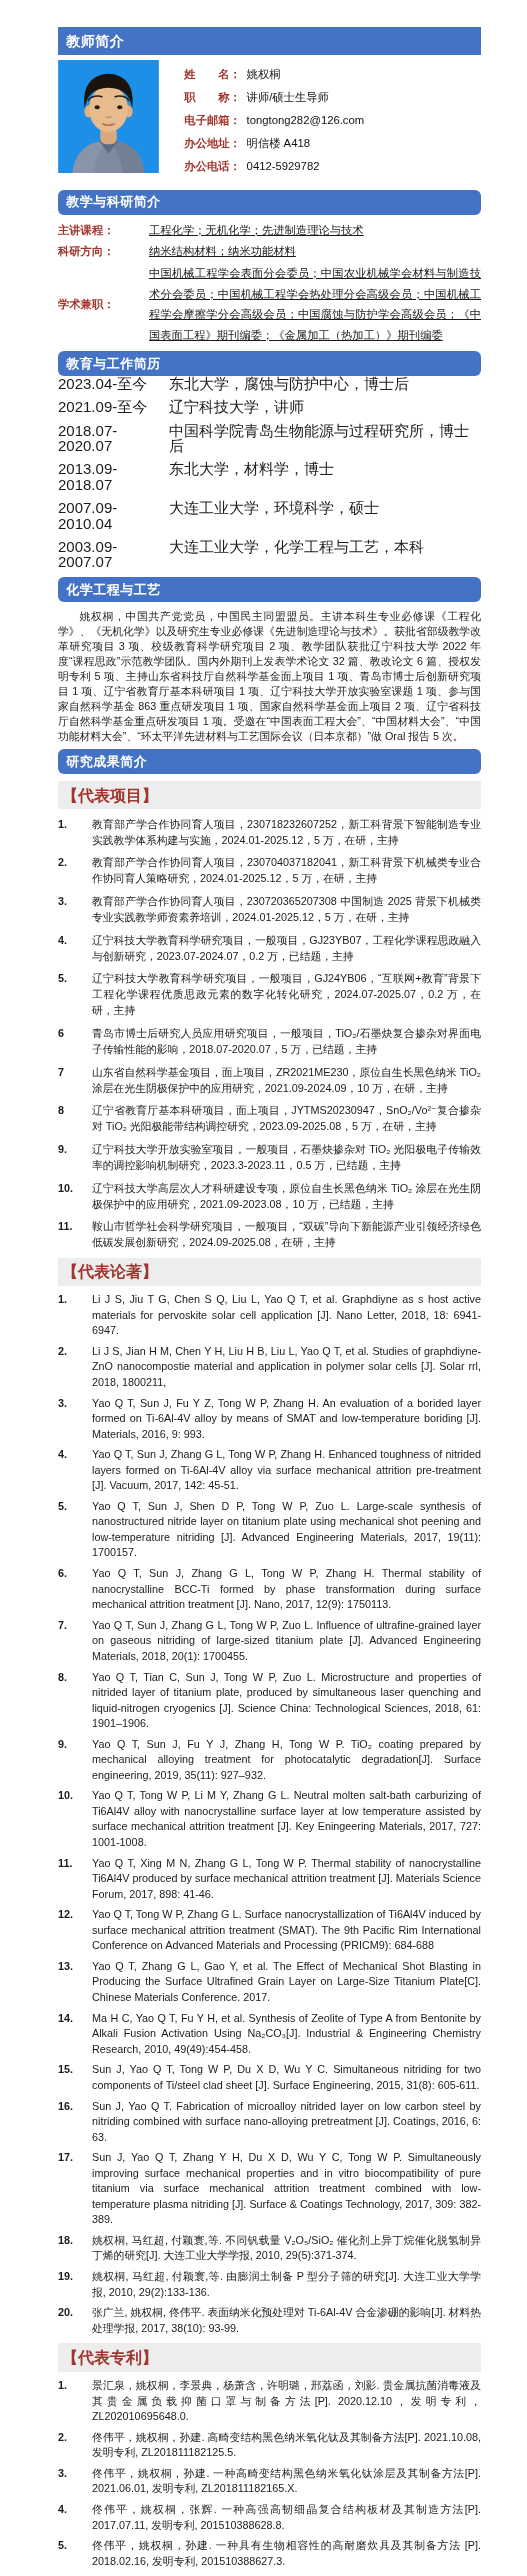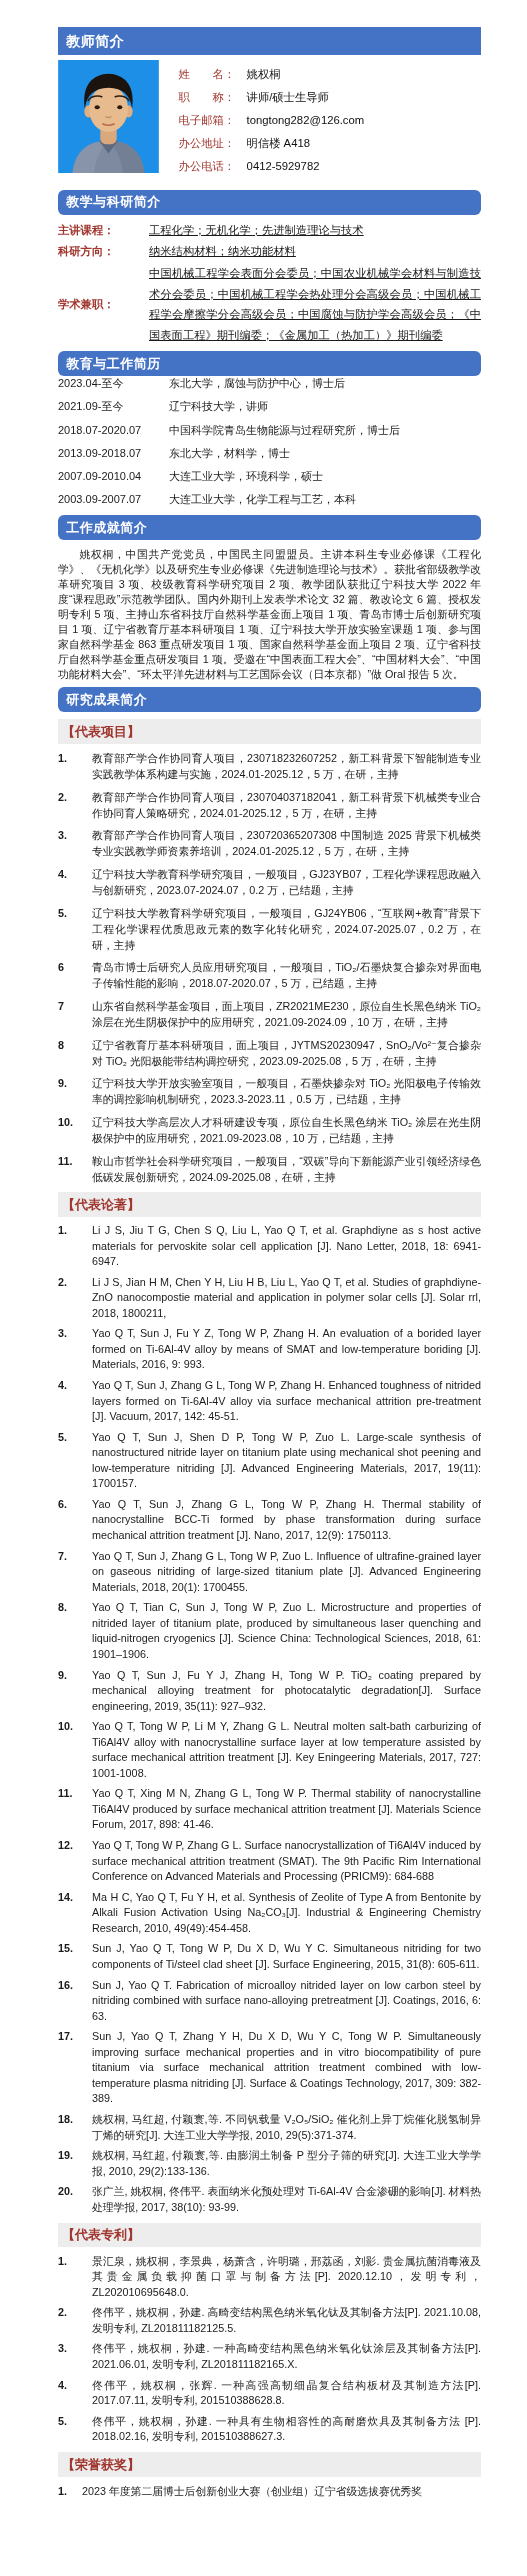--- a/index.html
+++ b/index.html
@@ -20,40 +20,40 @@
     background:var(--banner-blue);color:#fff;font-weight:bold;
     font-size:14px;line-height:1.2;padding:5.7px 8.2px;letter-spacing:0.5px;
   }
   .banner.small{font-size:13px;padding:4.6px 8.2px;border-radius:6px;}
   
   .profile{display:flex;margin:5.2px 0 7.2px 0;}
   .photo{width:101px;height:113px;flex-shrink:0;}
   .photo svg{display:block;width:100%;height:100%;}
   .fields{padding:6.2px 0 0 19.6px;flex:1;}
   .field{display:flex;align-items:baseline;margin-bottom:8.8px;font-size:11.3px;line-height:14.4px;}
-  .field-label{color:var(--accent-red);font-weight:normal;width:68px;flex-shrink:0;}
+  .field-label{color:var(--accent-red);font-weight:bold;width:68px;flex-shrink:0;text-align:center;}
   .field-value{color:#111;}
   
   .trow{display:flex;font-size:11.3px;line-height:20.6px;margin:1px 0;}
   .trow.center{align-items:center;}
   .trow-label{color:var(--accent-red);font-weight:bold;width:91px;flex-shrink:0;}
   .trow-value{flex:1;text-align:justify;text-decoration:underline;}
   .teaching-block{margin:5.2px 0 6.2px 0;}
   
   .edu-block{margin:8.2px 0 7.2px 0;}
-  .erow{display:flex;font-size:11px;line-height:15.5px;margin-bottom:7.7px;}
+  .erow{display:flex;font-size:15px;line-height:15.5px;margin-bottom:7.7px;}
   .eperiod{width:111px;flex-shrink:0;}
   .edetail{flex:1;}
   
   .para{font-size:10.8px;line-height:15px;text-align:justify;margin:6.7px 0 5.2px 0;}
   .para.indent{text-indent:2em;}
   
   .subhead{
     background:var(--subhead-bg);color:var(--accent-red);font-weight:bold;
-    font-size:13px;line-height:1.2;padding:4.6px 4.1px;margin:7.2px 0 6.2px 0;
+    font-size:16px;line-height:1.2;padding:4.6px 4.1px;margin:7.2px 0 6.2px 0;
   }
   
   .nlist{margin:0;padding:0;list-style:none;}
   .nitem{display:flex;font-size:10.8px;margin-bottom:6.7px;}
   .nitem .num{width:34px;flex-shrink:0;font-weight:bold;}
   .nitem .txt{flex:1;text-align:justify;}
   .projects .nitem{line-height:16px;margin-bottom:6.7px;}
   .pubs .nitem{line-height:15.5px;margin-bottom:5.2px;}
   .patents .nitem{line-height:15.5px;margin-bottom:5.2px;}
   .awards .nitem{line-height:16px;margin-bottom:4.6px;}
@@ -154,21 +154,21 @@
       <span class="eperiod">2007.09-2010.04</span>
       <span class="edetail">大连工业大学，环境科学，硕士</span>
     </div>
 
     <div class="erow">
       <span class="eperiod">2003.09-2007.07</span>
       <span class="edetail">大连工业大学，化学工程与工艺，本科</span>
     </div>
   </div>
 
-  <div class="banner small">工作成就简介</div>
+  <div class="banner small">化学工程与工艺</div>
   <p class="para indent">姚权桐，中国共产党党员，中国民主同盟盟员。主讲本科生专业必修课《工程化学》、《无机化学》以及研究生专业必修课《先进制造理论与技术》。获批省部级教学改革研究项目 3 项、校级教育科学研究项目 2 项、教学团队获批辽宁科技大学 2022 年度“课程思政”示范教学团队。国内外期刊上发表学术论文 32 篇、教改论文 6 篇、授权发明专利 5 项、主持山东省科技厅自然科学基金面上项目 1 项、青岛市博士后创新研究项目 1 项、辽宁省教育厅基本科研项目 1 项、辽宁科技大学开放实验室课题 1 项、参与国家自然科学基金 863 重点研发项目 1 项、国家自然科学基金面上项目 2 项、辽宁省科技厅自然科学基金重点研发项目 1 项。受邀在“中国表面工程大会”、“中国材料大会”、“中国功能材料大会”、“环太平洋先进材料与工艺国际会议（日本京都）”做 Oral 报告 5 次。</p>
 
   <div class="banner small">研究成果简介</div>
 
   <div class="subhead">【代表项目】</div>
   <ol class="nlist projects">
     <li class="nitem">
       <span class="num">1.</span>
       <span class="txt">教育部产学合作协同育人项目，230718232607252，新工科背景下智能制造专业实践教学体系构建与实施，2024.01-2025.12，5 万，在研，主持</span>
     </li>
@@ -279,20 +279,24 @@
     <li class="nitem">
       <span class="num">11.</span>
       <span class="txt">Yao Q T, Xing M N, Zhang G L, Tong W P. Thermal stability of nanocrystalline Ti6Al4V produced by surface mechanical attrition treatment [J]. Materials Science Forum, 2017, 898: 41-46.</span>
     </li>
 
     <li class="nitem">
       <span class="num">12.</span>
       <span class="txt">Yao Q T, Tong W P, Zhang G L. Surface nanocrystallization of Ti6Al4V induced by surface mechanical attrition treatment (SMAT). The 9th Pacific Rim International Conference on Advanced Materials and Processing (PRICM9): 684-688</span>
     </li>
 
+    <li class="nitem">
+      <span class="num">13.</span>
+      <span class="txt">Yao Q T, Zhang G L, Gao Y, et al. The Effect of Mechanical Shot Blasting in Producing the Surface Ultrafined Grain Layer on Large-Size Titanium Plate[C]. Chinese Materials Conference. 2017.</span>
+    </li>
 
     <li class="nitem">
       <span class="num">14.</span>
       <span class="txt">Ma H C, Yao Q T, Fu Y H, et al. Synthesis of Zeolite of Type A from Bentonite by Alkali Fusion Activation Using Na₂CO₃[J]. Industrial &amp; Engineering Chemistry Research, 2010, 49(49):454-458.</span>
     </li>
 
     <li class="nitem">
       <span class="num">15.</span>
       <span class="txt">Sun J, Yao Q T, Tong W P, Du X D, Wu Y C. Simultaneous nitriding for two components of Ti/steel clad sheet [J]. Surface Engineering, 2015, 31(8): 605-611.</span>
     </li>

